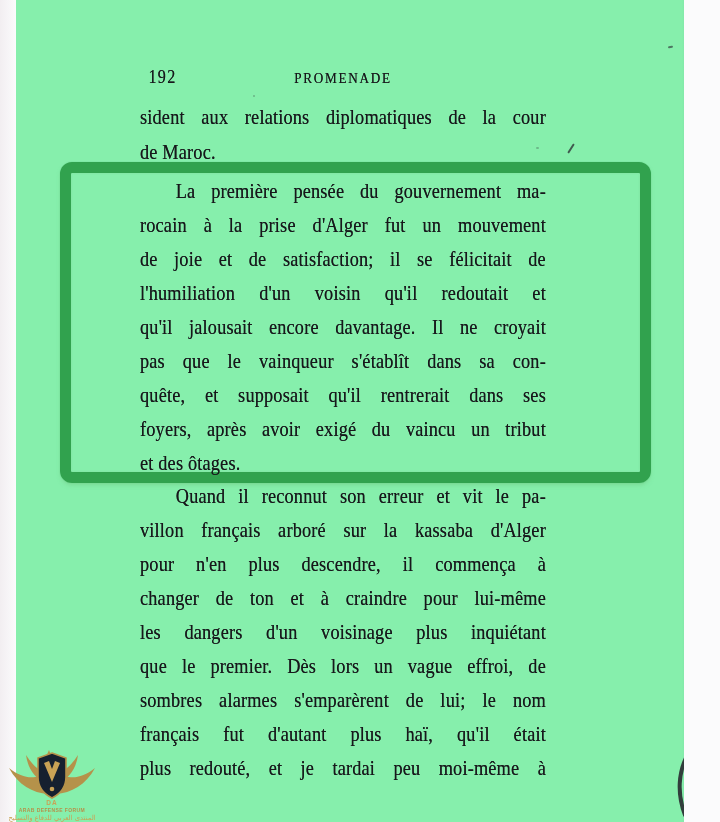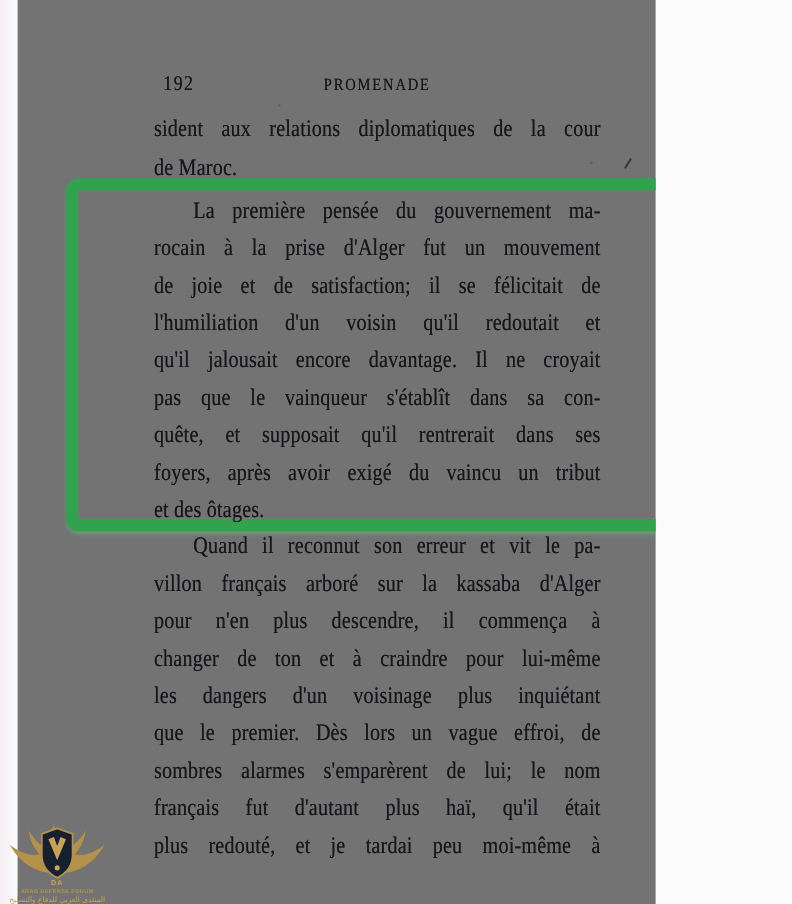--- a/index.html
+++ b/index.html
@@ -1,18 +1,18 @@
 <!DOCTYPE html>
 <html><head>
 <meta charset="utf-8">
 <style>
   html,body{margin:0;padding:0;}
   body{width:720px;height:822px;overflow:hidden;background:#fbfbfc;
        font-family:"Liberation Serif","DejaVu Serif",serif;}
-  .stage{position:relative;width:596px;height:822px;background:#737373;overflow:hidden;}
+  .stage{position:relative;width:684px;height:822px;background:#86efac;overflow:hidden;}
 
   
   .edge-left{position:absolute;left:0;top:0;width:16px;height:822px;
              background:linear-gradient(to right,#f2eef1,#fbfbfc);}
   .seam{position:absolute;left:682px;top:0;width:6px;height:822px;
         background:linear-gradient(to right,rgba(0,0,0,0),rgba(60,60,75,.10));}
   .edge-right{position:absolute;left:688px;top:0;width:32px;height:822px;
               background:linear-gradient(to right,#eaeaf0,#f3f3f8 35%,#f0f0f5);
               box-shadow:inset 2px 0 2px rgba(100,100,115,.22);}
 

